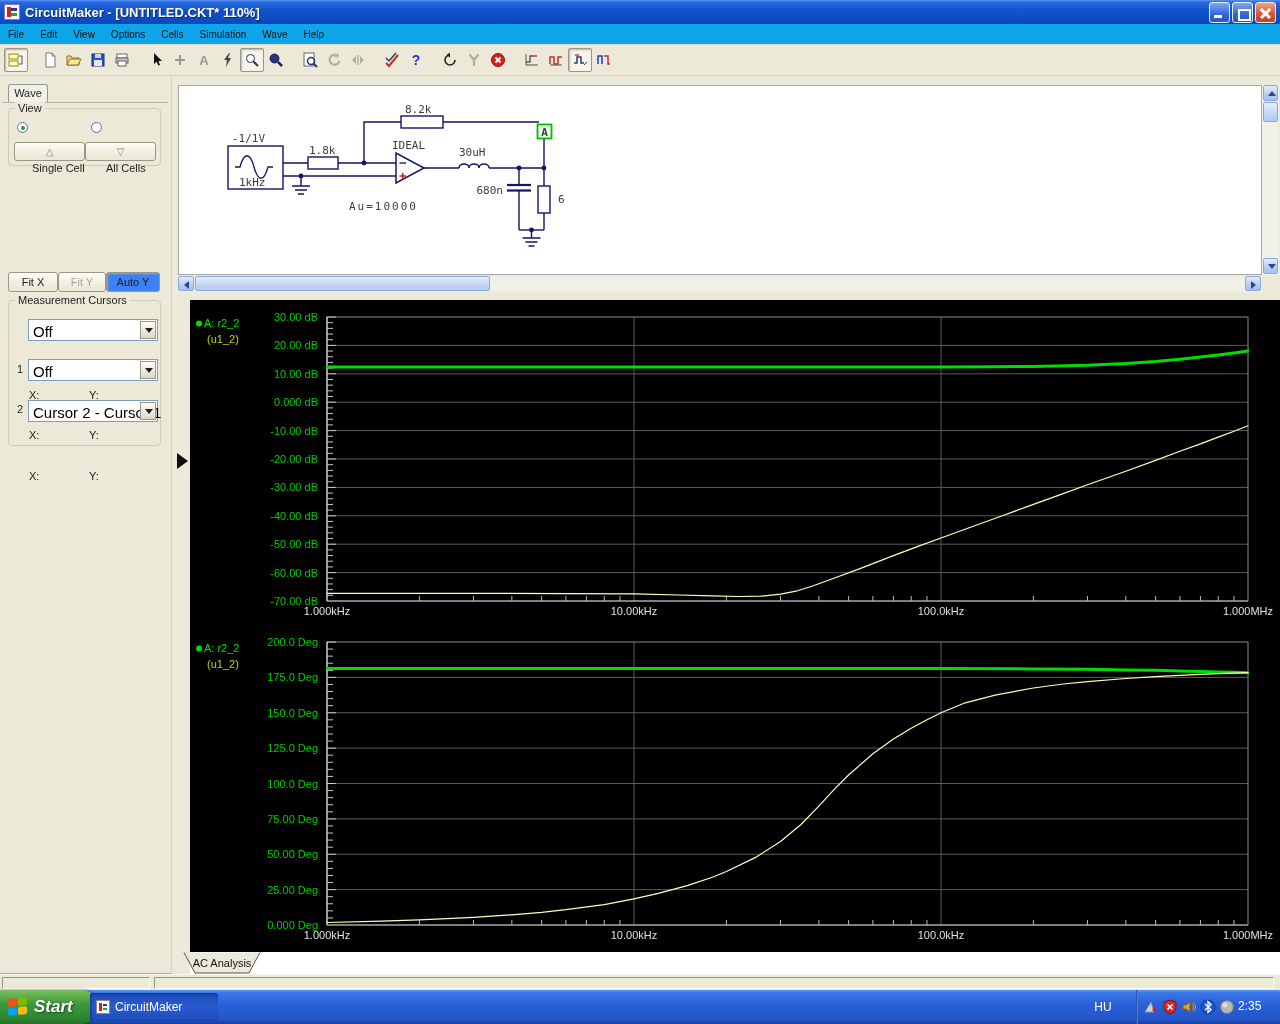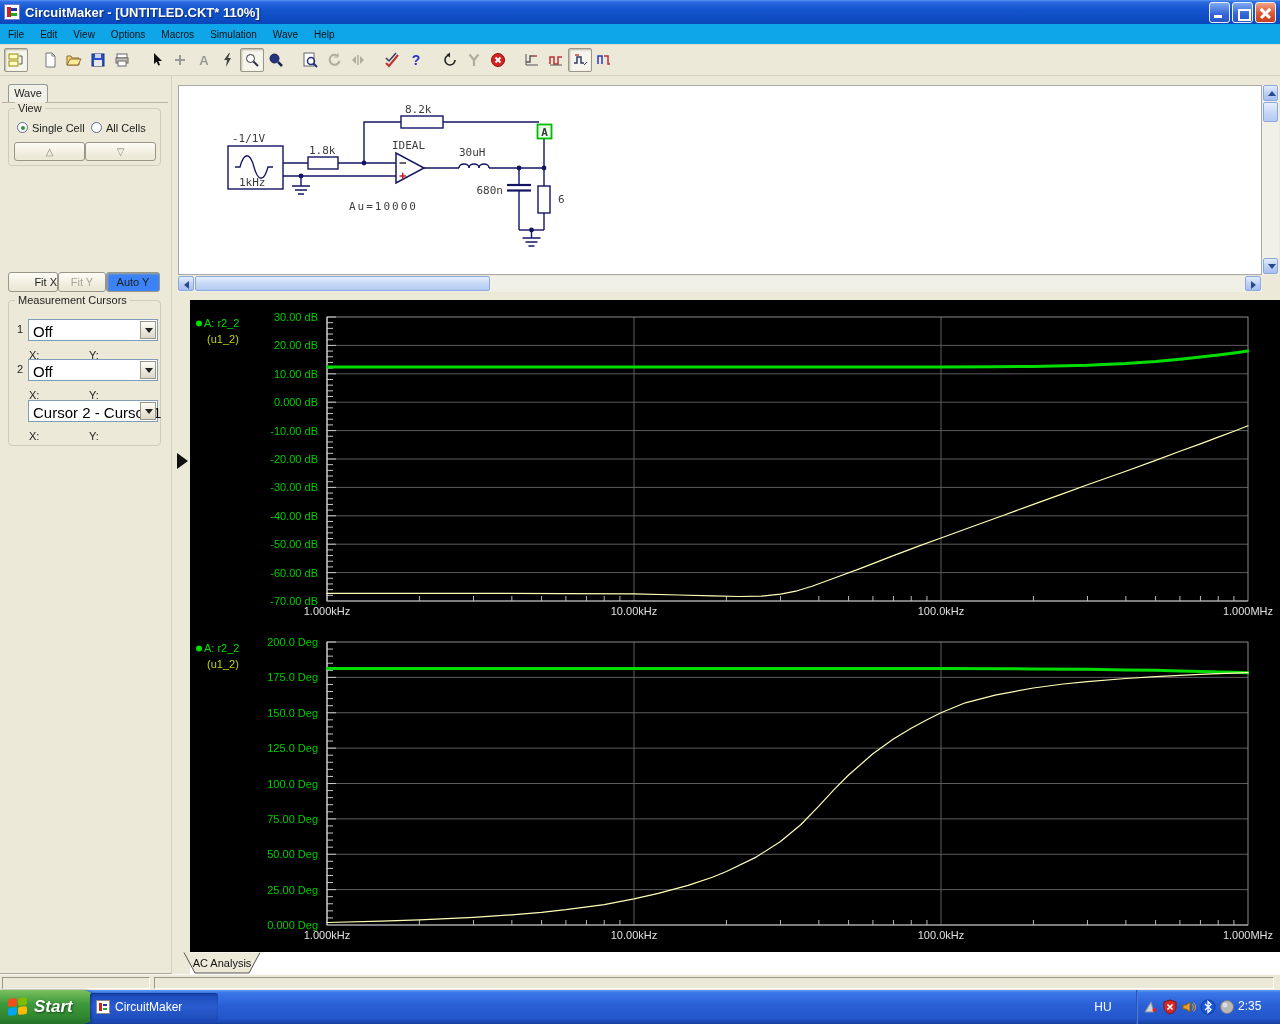--- a/index.html
+++ b/index.html
@@ -61,21 +61,21 @@
   .spinner .sbtn.up { top:0; } .spinner .sbtn.dn { top:9.5px; }
   .sbtn::before { content:""; position:absolute; left:3.5px; border-left:3px solid transparent; border-right:3px solid transparent; }
   .sbtn.up::before { top:2.5px; border-bottom:4px solid #333; }
   .sbtn.dn::before { top:2.5px; border-top:4px solid #333; }
   .combo { position:absolute; height:22px; background:#fff; border:1px solid #7f9db9; }
   .combo .val { position:absolute; left:4px; top:3px; font-size:15px; color:#000; white-space:nowrap; }
   .combo .cbtn { position:absolute; right:1px; top:1px; width:16px; height:18px;
     background:linear-gradient(180deg,#fdfdf6,#dcd8c8); border:1px solid #9a9788; }
   .combo .cbtn::before { content:""; position:absolute; left:3.5px; top:6px;
     border-left:4px solid transparent; border-right:4px solid transparent; border-top:5px solid #222; }
-  .xylabel { position:absolute; font-size:11px; color:#222; }
+  .xylabel { position:absolute; font-size:11px; color:#222;margin-top:40px; }
 
   
   #splitstrip { position:absolute; left:172px; top:292px; width:18px; height:683px; background:#ece9d8; }
   #splitarrow { position:absolute; left:5px; top:161px; width:0; height:0;
     border-top:8px solid transparent; border-bottom:8px solid transparent; border-left:11px solid #101010; }
 
   
   #schematic { position:absolute; left:178px; top:85px; width:1084px; height:190px; background:#fff; border:1px solid #a8a8a8; }
   .vscroll { position:absolute; left:1262px; top:85px; width:17px; height:190px; background:#f1f0e6; }
   .hscroll { position:absolute; left:178px; top:276px; width:1084px; height:16px; background:#f1f0e6; }
@@ -140,21 +140,21 @@
       <div class="winbtn restore"></div>
       <div class="winbtn close"></div>
     </div>
   </div>
 
   <div id="menubar">
     <span class="mitem">File</span>
     <span class="mitem">Edit</span>
     <span class="mitem">View</span>
     <span class="mitem">Options</span>
-    <span class="mitem">Macros</span>
+    <span class="mitem">Cells</span>
     <span class="mitem">Simulation</span>
     <span class="mitem">Wave</span>
     <span class="mitem">Help</span>
   </div>
 
   <div id="toolbar">
     <div class="tbtn pressed">
       <svg viewBox="0 0 16 16">
           <rect x="1" y="2" width="9" height="5" fill="#ffffbf" stroke="#958a00"></rect>
           <rect x="1" y="9" width="9" height="5" fill="#ffffbf" stroke="#958a00"></rect>
@@ -308,21 +308,21 @@
       <span class="legend">View</span>
       <div class="radio sel" style="left:8px;top:13px;"></div>
       <span class="xylabel" style="left:23px;top:13px;">Single Cell</span>
       <div class="radio" style="left:82px;top:13px;"></div>
       <span class="xylabel" style="left:97px;top:13px;">All Cells</span>
       <div class="btn3d tri-glyph" style="left:5px;top:33px;width:71px;height:19px;">△</div>
       <div class="btn3d tri-glyph" style="left:76px;top:33px;width:71px;height:19px;">▽</div>
     </div>
 
 
-    <div class="btn3d" style="left:8px;top:196px;width:50px;height:20px;line-height:18px;text-align:right;">Fit X</div>
+    <div class="btn3d" style="left:8px;top:196px;width:50px;height:20px;line-height:18px;">Fit X</div>
     <div class="btn3d disabled" style="left:58px;top:196px;width:48px;height:20px;line-height:18px;">Fit Y</div>
     <div class="btn3d pressed" style="left:106px;top:196px;width:54px;height:20px;line-height:18px;">Auto Y</div>
 
     <div class="groupbox" style="left:8px;top:224px;width:153px;height:146px;">
       <span class="legend">Measurement Cursors</span>
       <span class="xylabel" style="left:8px;top:22px;">1</span>
       <div class="combo" style="left:19px;top:18px;width:130px;">
         <span class="val">Off</span>
         <div class="cbtn"></div>
       </div>

